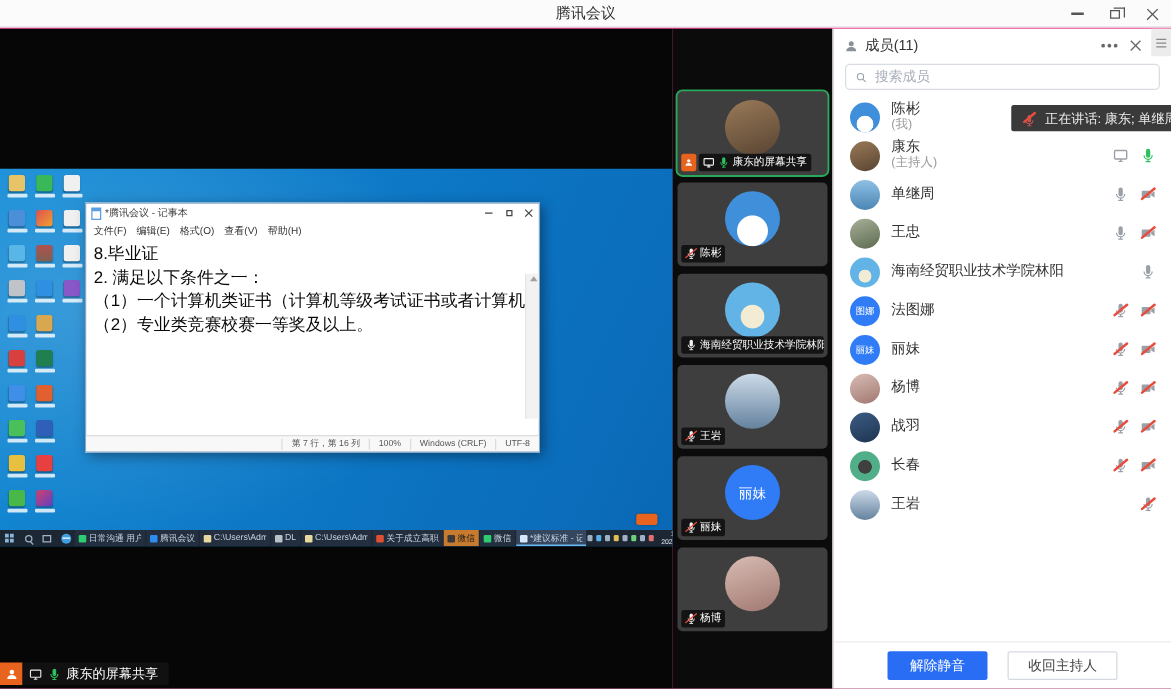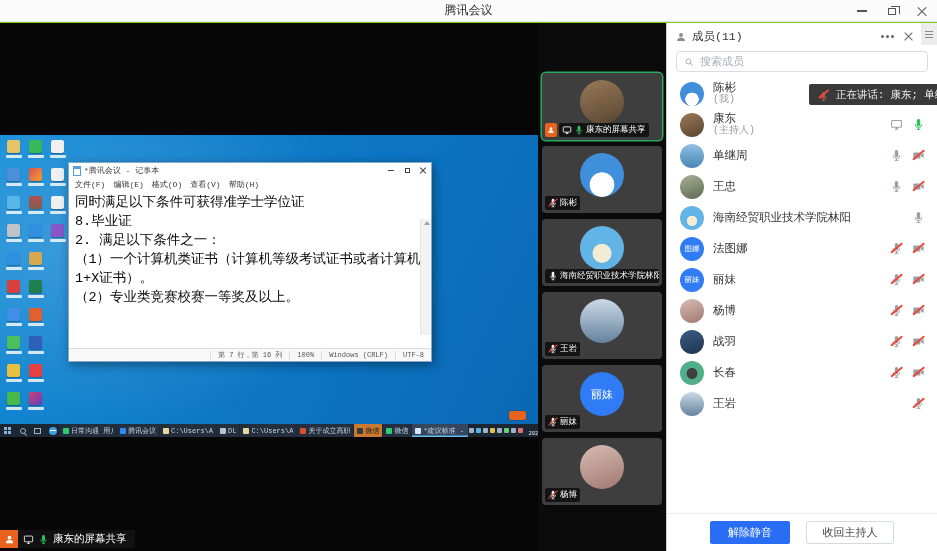--- a/index.html
+++ b/index.html
@@ -1,18 +1,18 @@
 <!DOCTYPE html>
 <html><head>
 <meta charset="utf-8">
 <style>
   html,body{margin:0;padding:0;background:#888;}
   *{box-sizing:border-box;}
-  .window{position:relative;width:937px;height:551px;overflow:hidden;background:#84cc16;
-    font-family:Liberation Mono, monospace;-webkit-font-smoothing:antialiased;}
+  .window{position:relative;width:937px;height:551px;overflow:hidden;background:#ec4899;
+    font-family:Liberation Sans, sans-serif;-webkit-font-smoothing:antialiased;}
   
   .titlebar{position:absolute;top:0;left:0;right:0;height:22px;background:#fbfbfb;border-bottom:1px solid #e3e3e3;display:flex;align-items:center;z-index:20;}
   .tb-title{flex:1;text-align:center;font-size:12px;color:#333;}
   .tb-controls{position:absolute;right:0;top:0;height:22px;display:flex;}
   .tb-btn{width:30px;height:22px;display:flex;align-items:center;justify-content:center;cursor:default;}
   .g-min{width:10px;height:1.5px;background:#555;}
   .g-max{width:8px;height:7px;border:1px solid #555;position:relative;background:#fbfbfb;}
   .g-max:before{content:"";position:absolute;left:2px;top:-3px;width:8px;height:7px;border:1px solid #555;border-bottom:none;border-left:none;}
   .g-close{position:relative;width:10px;height:10px;}
   .g-close:before,.g-close:after{content:"";position:absolute;left:-1px;top:4.5px;width:12px;height:1.3px;background:#555;}
@@ -303,25 +303,23 @@
             </span>
           </div>
           <div class="np-menu">
             <span>文件(F)</span>
             <span>编辑(E)</span>
             <span>格式(O)</span>
             <span>查看(V)</span>
             <span>帮助(H)</span>
           </div>
           <div class="np-body">
-            <div class="np-line">同时满足以下条件可获得准学士学位证</div>
             <div class="np-line">8.毕业证</div>
             <div class="np-line">2. 满足以下条件之一：</div>
             <div class="np-line">（1）一个计算机类证书（计算机等级考试证书或者计算机</div>
-            <div class="np-line">1+X证书）。</div>
             <div class="np-line">（2）专业类竞赛校赛一等奖及以上。</div>
             <div class="np-scroll"></div>
           </div>
           <div class="np-status">
             <span class="np-seg">第 7 行，第 16 列</span>
             <span class="np-seg">100%</span>
             <span class="np-seg">Windows (CRLF)</span>
             <span class="np-seg">UTF-8</span>
           </div>
         </div>

